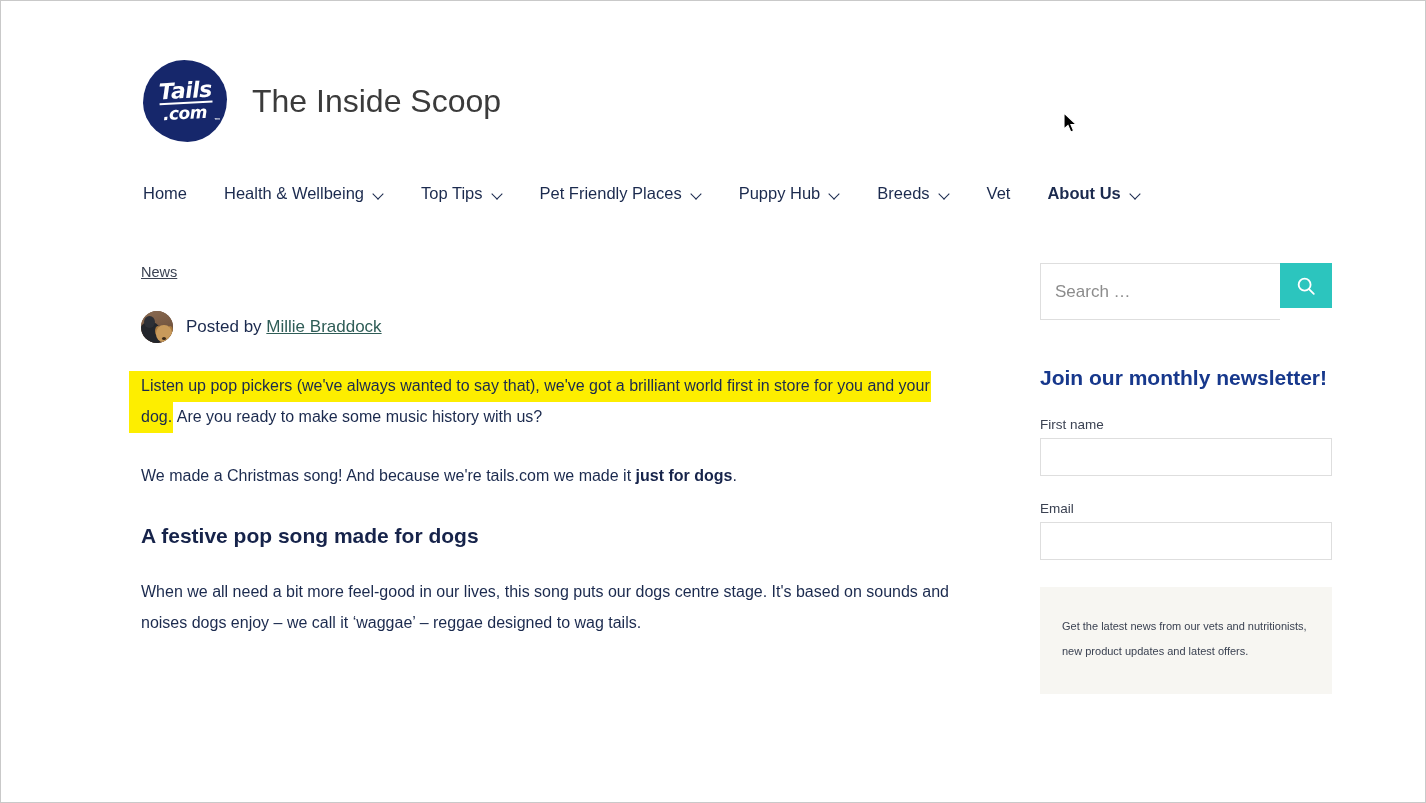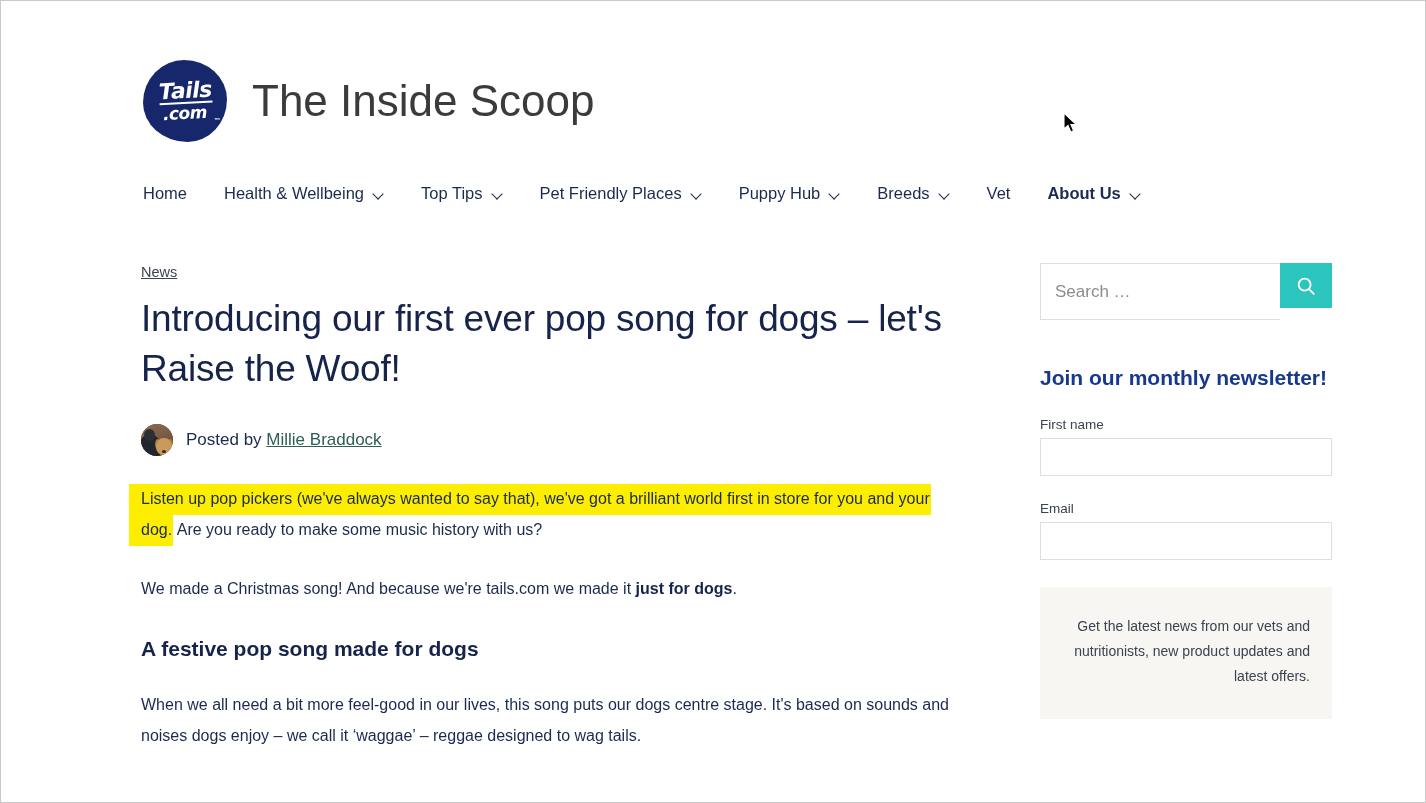--- a/index.html
+++ b/index.html
@@ -58,21 +58,21 @@
     font-weight: bold; font-style: italic;
     font-size: 17px; line-height: 16px;
     letter-spacing: -0.5px;
     transform: rotate(-3deg);
   }
   .logo .tm {
     position:absolute; right:7px; bottom:19px;
     color:#fff; font-size:6px; font-weight:bold;
   }
   .site-title {
-    font-size: 44px;
+    font-size: 32px;
     font-weight: 400;
     color: #3b3b3b;
     letter-spacing: 0px;
     margin-left: 25px;
     white-space: nowrap;
   }
 
   
   nav.main-nav {
     padding-left: 143px;
@@ -252,22 +252,22 @@
     font-weight: 600;
     letter-spacing: 0.6px;
     cursor: pointer;
     font-family: "Liberation Sans", sans-serif;
   }
   .info-box {
     margin-top: 27px;
     width: 292px;
     background: #f7f6f2;
     padding: 27px 22px 30px 22px;
-    text-align: right;
-    font-size: 14px;
+    text-align: left;
+    font-size: 11px;
     line-height: 25px;
     color: #3b4252;
   }
 
   
   .cursor {
     position: absolute;
     left: 1063px; top: 112px;
     width: 16px; height: 22px;
     z-index: 40;
@@ -320,21 +320,20 @@
       <span class="caret"></span>
     </div>
   </nav>
 
   <div class="content-wrap">
 
     <main class="article">
 
       <a class="cat-link">News</a>
 
-      <h1 class="post-title">Introducing our first ever pop song for dogs – let's Raise the Woof!</h1>
 
       <div class="byline">
         <div class="avatar">
           <span class="wall"></span>
           <span class="person"></span>
           <span class="person-head"></span>
           <span class="dog-ear-l"></span>
           <span class="dog-ear-r"></span>
           <span class="dog"></span>
           <span class="dog-nose"></span>

